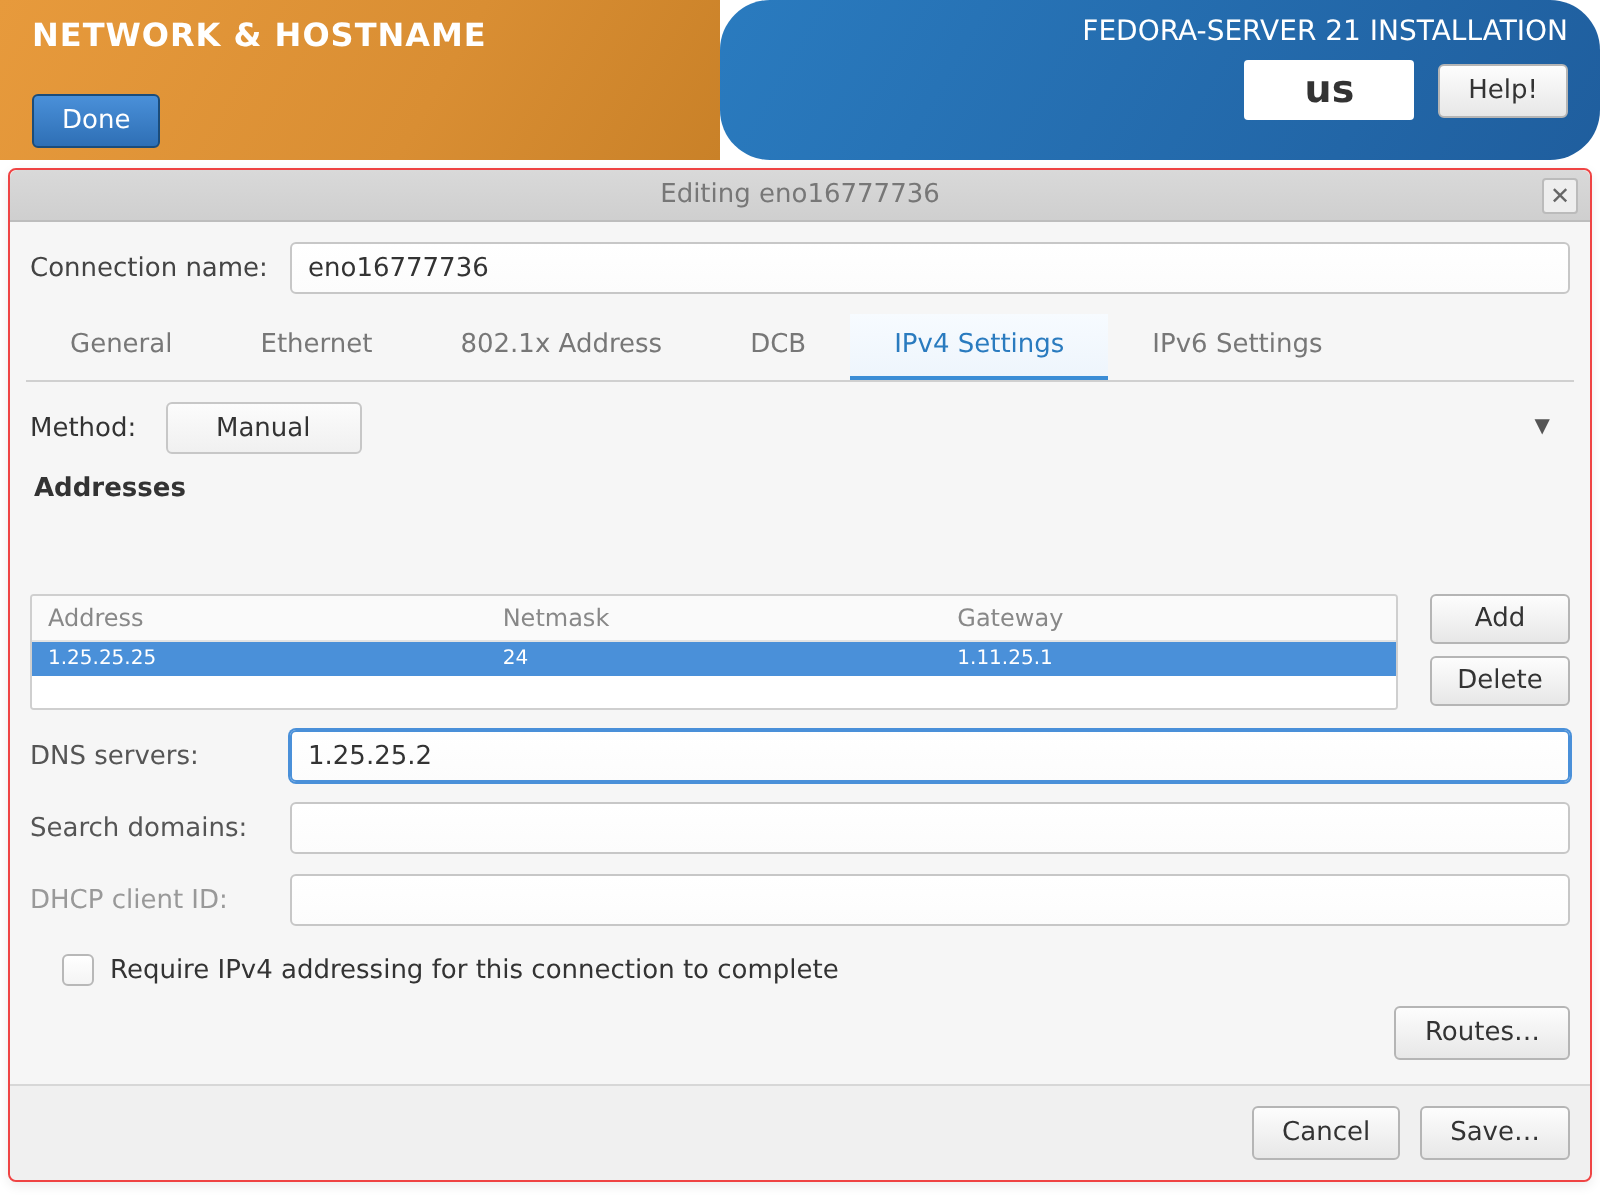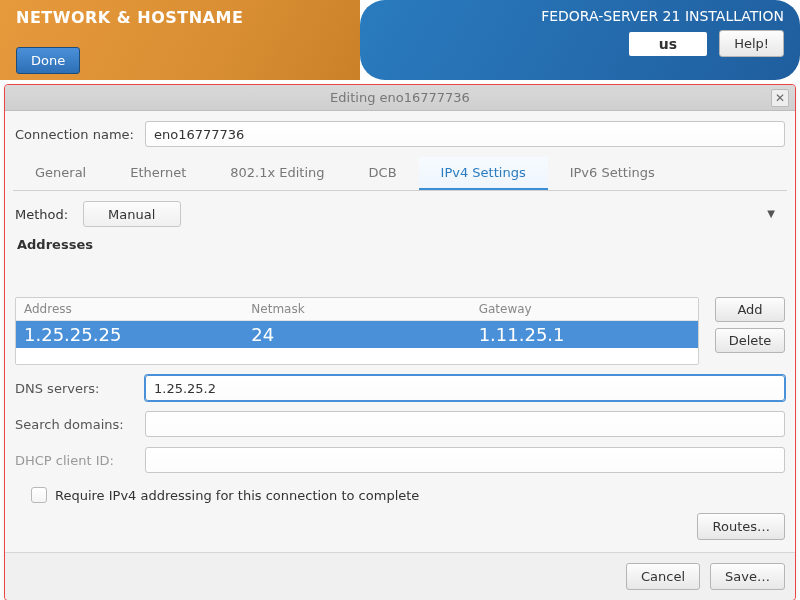--- a/index.html
+++ b/index.html
@@ -19,21 +19,21 @@
   .banner-row { display: flex; gap: 12px; align-items: center; }
   .btn {
     background: linear-gradient(#fdfdfd,#e7e7e7);
     border: 1px solid #b5b5b5; border-radius: 3px;
     padding: 5px 14px; font-size: 13px; color: #333; cursor: pointer;
   }
   .btn-blue {
     background: linear-gradient(#4a90d9,#2e6fb5);
     border: 1px solid #1b4c7a; color: #fff;
   }
-  .kbd-ind { background:#fff; color:#333; padding:4px 30px; border-radius:2px; font-weight:bold; font-size:14px; }
+  .kbd-ind { background:#fff; color:#333; padding:4px 30px; border-radius:2px; font-weight:bold; font-size:19px; }
   
   .dialog {
     margin: 4px 4px 0 4px;
     border: 1px solid #ef4444; border-radius: 4px; background:#f6f6f6;
     box-shadow: 0 2px 6px rgba(0,0,0,0.08);
   }
   .dlg-titlebar {
     background: linear-gradient(#d9d9d9,#cfcfcf);
     border-bottom:1px solid #bdbdbd;
     height: 26px; display:flex; align-items:center; justify-content:center; position:relative;
@@ -61,21 +61,21 @@
   .tabs { display:flex; border-bottom:1px solid #d0d0d0; margin:0 -2px 10px -2px; }
   .tab { padding:8px 22px; color:#777; cursor:pointer; border-bottom:2px solid transparent; }
   .tab.active { color:#2a7bbf; border-bottom:2px solid #3b8dd6; background:linear-gradient(#f7fbff,#eef5fc); }
   
   .section-title { font-weight:bold; color:#333; margin:4px 0 6px 2px; }
   .addr-area { display:flex; gap:16px;margin-top:45px; }
   .addr-table { flex:1; border:1px solid #cfcfcf; background:#fff; border-radius:2px; overflow:hidden; }
   .addr-head, .addr-row, .addr-blank { display:grid; grid-template-columns: 1.2fr 1.2fr 1.2fr; }
   .addr-head > div { padding:4px 8px; color:#888; font-size:12px; background:#fafafa; border-bottom:1px solid #e3e3e3; }
   .addr-row { background:#4a90d9; color:#fff; }
-  .addr-row > div { padding:3px 8px; font-size:18px; }
+  .addr-row > div { padding:3px 8px; font-size:10px; }
   .addr-blank { height:16px; background:#fff; }
   .addr-btns { display:flex; flex-direction:column; gap:6px; width:70px; }
   .addr-btns .btn { padding:4px 0; text-align:center; }
   
   .detail-row { display:flex; align-items:center; margin-top:10px; gap:10px; }
   .detail-row .dlabel { width:120px; color:#555; }
   .detail-row input[type=text] { flex:1; }
   .chk-row { display:flex; align-items:center; gap:8px; margin-top:14px; margin-left:16px; }
   .chk { width:16px; height:16px; border:1px solid #b8b8b8; border-radius:3px; background:linear-gradient(#fff,#f4f4f4); }
   .routes-row { display:flex; justify-content:flex-end; margin-top:10px; }
@@ -112,21 +112,21 @@
 
   <div class="dlg-body">
     <div class="row">
       <div class="label">Connection name:</div>
       <input type="text" value="eno16777736" style="">
     </div>
 
     <div class="tabs">
       <div class="tab">General</div>
       <div class="tab">Ethernet</div>
-      <div class="tab">802.1x Editing</div>
+      <div class="tab">802.1x Address</div>
       <div class="tab">DCB</div>
       <div class="tab active">IPv4 Settings</div>
       <div class="tab">IPv6 Settings</div>
     </div>
 
     <div class="row">
       <div class="label-narrow">Method:</div>
       <div class="select-wrap">
         <select class="wide">
           <option>Manual</option>

